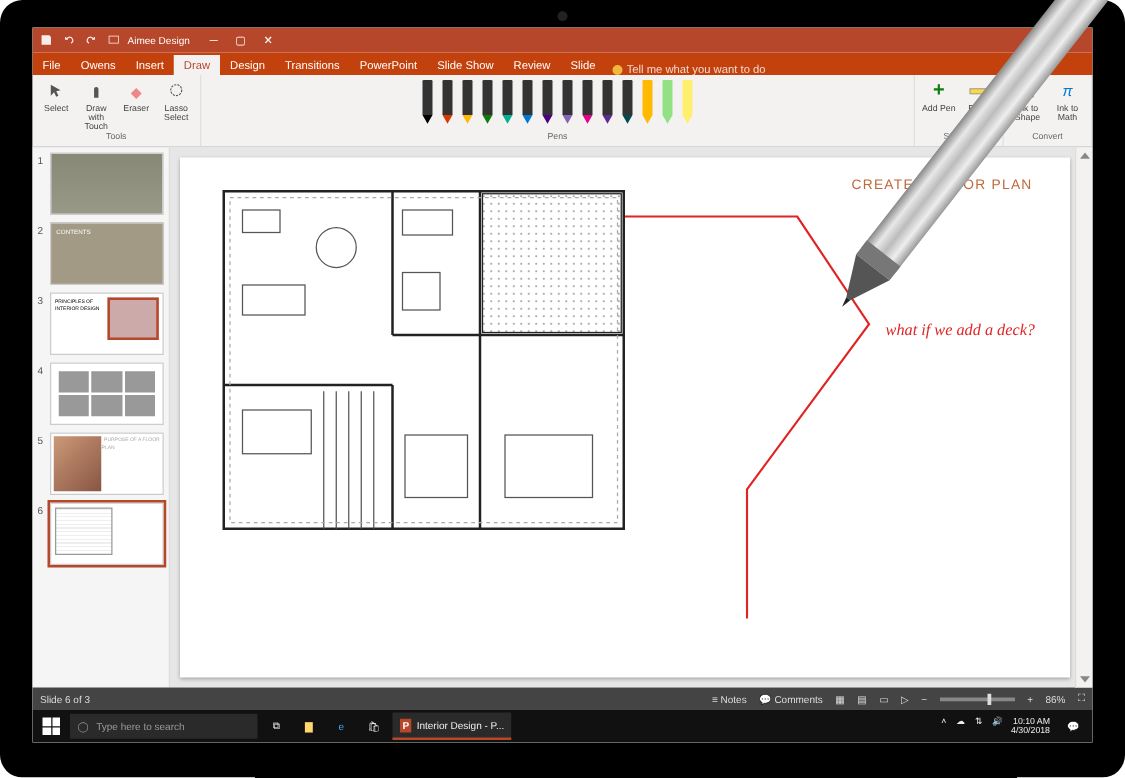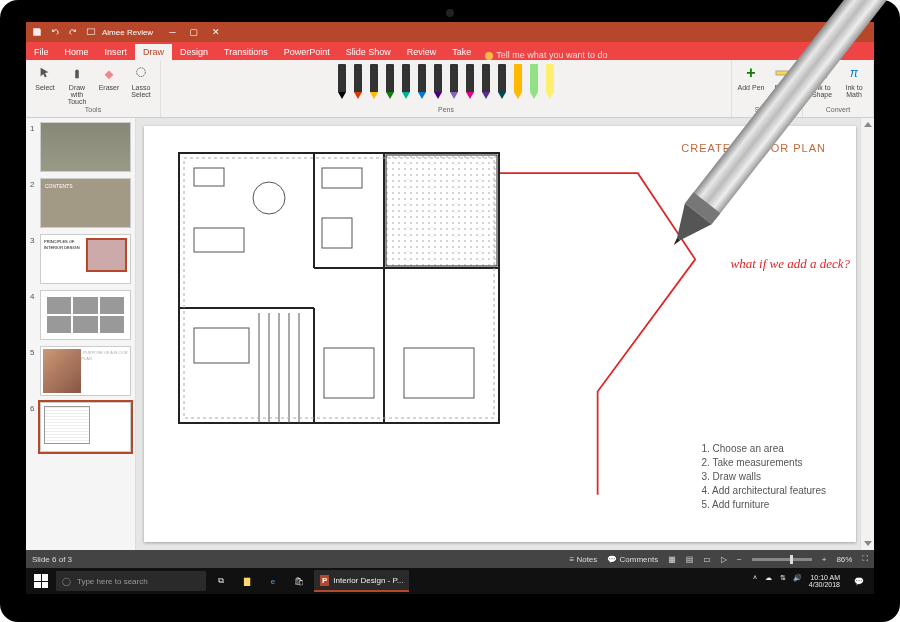--- a/index.html
+++ b/index.html
@@ -12,21 +12,21 @@
 
   
   .titlebar { background: #b7472a; height: 20px; display: flex; align-items: center; color: #fff; font-size: 9px; }
   .qat { display: flex; gap: 8px; padding: 0 6px; align-items: center; }
   .qat span { width: 10px; height: 10px; display: inline-block; opacity: .9; }
   .titlebar .title { flex: 1; text-align: center; font-size: 9px; }
   .win-ctrl { display: flex; gap: 14px; padding: 0 10px; align-items: center; }
   .user { font-size: 8px; margin-right: 6px; }
 
   
-  .tabs { background: #ef4444; height: 18px; display: flex; align-items: flex-end; color: #fff; font-size: 9px; }
+  .tabs { background: #c2410c; height: 18px; display: flex; align-items: flex-end; color: #fff; font-size: 9px; }
   .tab { padding: 3px 8px 3px 8px; cursor: pointer; }
   .tab.active { background: #f3f2f1; color: #b7472a; }
   .tell-me { margin-left: 6px; opacity: .8; display: flex; align-items: flex-end; gap: 3px; }
   .bulb { width: 8px; height: 8px; background: #ffd54a; border-radius: 50%; display: inline-block; }
 
   
   .ribbon { background: #f3f2f1; border-bottom: 1px solid #d0cecb; height: 58px; display: flex; font-size: 8px; color: #444; }
   .group { display: flex; flex-direction: column; align-items: center; justify-content: space-between; border-right: 1px solid #e1dfdd; padding: 2px 4px; }
   .group-label { font-size: 7px; color: #666; text-align: center; padding-bottom: 2px; }
   .group-items { display: flex; align-items: flex-start; gap: 2px; flex: 1; padding-top: 2px; }
@@ -51,21 +51,21 @@
 
   .canvas-wrap { flex: 1; position: relative; display: flex; align-items: center; justify-content: center; padding: 8px 18px 8px 8px; }
   .scrollbar-v { position: absolute; right: 0; top: 0; bottom: 0; width: 14px; background: #f3f2f1; border-left: 1px solid #ddd; }
   .scrollbar-v::before, .scrollbar-v::after { content:""; position:absolute; left:3px; width:0; height:0; border-left:4px solid transparent; border-right:4px solid transparent; }
   .scrollbar-v::before { top:4px; border-bottom:5px solid #888; }
   .scrollbar-v::after { bottom:4px; border-top:5px solid #888; }
 
   .slide { background: #fff; width: 100%; height: 100%; box-shadow: 0 1px 3px rgba(0,0,0,.3); position: relative; padding: 14px; }
   .slide-title { position: absolute; top: 16px; right: 30px; color: #c0683a; font-size: 11px; letter-spacing: 1px; }
   .floorplan { position: absolute; top: 22px; left: 30px; width: 330px; height: 280px; }
-  .annotation { position: absolute; top: 130px; right: 6px; color: #e02424; font-family: "Segoe Script","Comic Sans MS",cursive; font-size: 13px; font-style: italic; }
+  .annotation { position: absolute; top: 130px; right: 28px; color: #e02424; font-family: "Segoe Script","Comic Sans MS",cursive; font-size: 13px; font-style: italic; }
   .steps { position: absolute; bottom: 30px; right: 30px; font-size: 10px; color: #555; line-height: 1.4; }
   .steps div { white-space: nowrap; }
   .ink-path { position: absolute; top: 0; left: 0; width: 100%; height: 100%; pointer-events: none; }
 
   
   .status { height: 18px; background: #444; color: #ddd; display: flex; align-items: center; font-size: 8px; padding: 0 6px; gap: 10px; }
   .status .spacer { flex: 1; }
   .zoom-slider { width: 60px; height: 3px; background: #888; position: relative; }
   .zoom-slider::after { content:""; position:absolute; left: 38px; top: -3px; width: 3px; height: 9px; background: #ddd; }
 
@@ -96,39 +96,39 @@
         <span><svg viewBox="0 0 16 16" width="10" height="10">
               <path fill="none" stroke="#fff" stroke-width="1.5" d="M11 12a4 4 0 0 0-4-7l-3 2m0-3v3h3"></path>
             </svg></span>
         <span><svg viewBox="0 0 16 16" width="10" height="10">
               <path fill="none" stroke="#fff" stroke-width="1.5" d="M5 12a4 4 0 0 1 4-7l3 2m0-3v3h-3"></path>
             </svg></span>
         <span><svg viewBox="0 0 16 16" width="10" height="10">
               <rect x="2" y="3" width="12" height="9" fill="none" stroke="#fff"></rect>
             </svg></span>
       </div>
-      <div class="user">Aimee Review</div>
+      <div class="user">Aimee Design</div>
       <div class="win-ctrl">
         <span>─</span>
         <span>▢</span>
         <span>✕</span>
       </div>
     </div>
 
     <div class="tabs">
       <span class="tab">File</span>
-      <span class="tab">Home</span>
+      <span class="tab">Owens</span>
       <span class="tab">Insert</span>
       <span class="tab active">Draw</span>
       <span class="tab">Design</span>
       <span class="tab">Transitions</span>
       <span class="tab">PowerPoint</span>
       <span class="tab">Slide Show</span>
       <span class="tab">Review</span>
-      <span class="tab">Take</span>
+      <span class="tab">Slide</span>
       <span class="tell-me">
           <span class="bulb"></span>
           <span>Tell me what you want to do</span>
         </span>
     </div>
 
     <div class="ribbon">
       <div class="group">
         <div class="group-items">
           <div class="rbtn">
@@ -304,27 +304,20 @@
 
             <rect x="10" y="10" width="310" height="260" fill="none" stroke="#aaa" stroke-dasharray="3 3"></rect>
           </svg>
 
           <svg class="ink-path" viewBox="0 0 620 360">
             <path d="M 310 40 L 430 40 L 480 115 L 395 230 L 395 320" fill="none" stroke="#e02424" stroke-width="1.5"></path>
           </svg>
 
           <div class="annotation">what if we add a deck?</div>
 
-          <div class="steps">
-            <div>1. Choose an area</div>
-            <div>2. Take measurements</div>
-            <div>3. Draw walls</div>
-            <div>4. Add architectural features</div>
-            <div>5. Add furniture</div>
-          </div>
         </div>
         <div class="scrollbar-v"></div>
       </div>
     </div>
 
     <div class="status">
       <span>Slide 6 of 3</span>
       <span class="spacer"></span>
       <span>≡ <span>Notes</span></span>
       <span>💬 <span>Comments</span></span>

